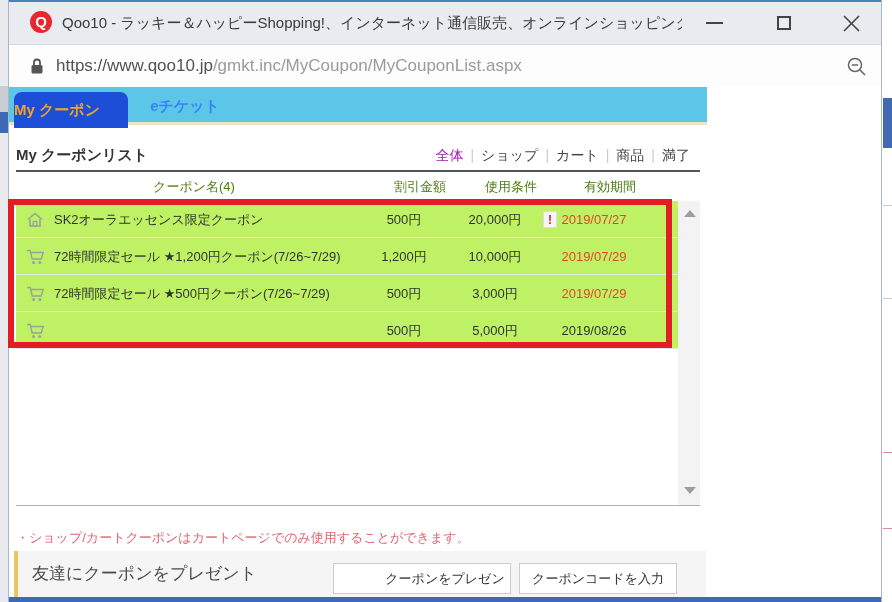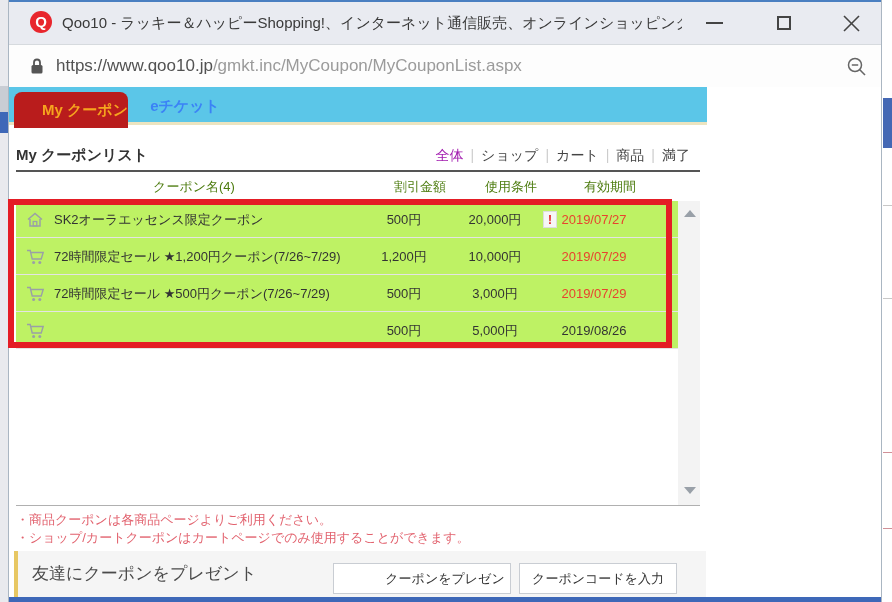--- a/index.html
+++ b/index.html
@@ -35,22 +35,22 @@
 
   .addressbar { left:9px; top:44px; width:872px; height:43px; background:#fdfdfd; border-top:1px solid #d6dade; }
   .lock { left:30px; top:57px; }
   .url { left:56px; top:44px; width:760px; height:43px; line-height:43px; font-size:17px; white-space:nowrap; }
   .url .domain { color:#525252; }
   .url .path { color:#9b9b9b; }
   .zoomicon { left:846px; top:56px; }
 
   
   .tabstrip { left:9px; top:87px; width:698px; height:38px; background:#5bc6e8; border-bottom:3px solid #ece4c0; }
-  .tab-active { left:14px; top:92px; width:114px; height:36px; background:#b91c1c; border-radius:8px 8px 0 0;
-                color:#f6a41e; font-weight:bold; font-size:15px; text-align:right; line-height:36px; z-index:6; }
+  .tab-active { left:14px; top:92px; width:114px; height:36px; background:#1d4ed8; border-radius:8px 8px 0 0;
+                color:#f6a41e; font-weight:bold; font-size:15px; text-align:left; line-height:36px; z-index:6; }
   .tab-inactive { left:140px; top:87px; width:90px; height:38px; line-height:38px; color:#3b82f6;
                   font-weight:bold; font-size:15px; text-align:center; }
 
   
   .page-title { left:16px; top:146px; font-size:15px; font-weight:bold; color:#333; height:20px; }
   .filters { left:430px; top:147px; width:260px; text-align:right; font-size:14px; color:#444; white-space:nowrap; }
   .filters .sep { color:#ccc; padding:0 7px; }
   .filters .active { color:#a21caf;text-align:center; }
   .filters span[data-interactable="true"] { cursor:pointer; }
 
@@ -214,21 +214,20 @@
   </div>
 
   <div class="abs list-bottomline" data-interactable="false"></div>
 
   <div class="abs scroll-track" data-interactable="true"></div>
   <div class="abs arr arr-up" data-interactable="true"></div>
   <div class="abs arr arr-down" data-interactable="true"></div>
 
   <div class="abs red-box" data-interactable="false"></div>
 
-  <div class="abs note note1" data-interactable="false">・商品クーポンは各商品ページよりご利用ください。</div>
   <div class="abs note note2" data-interactable="false">・ショップ/カートクーポンはカートページでのみ使用することができます。</div>
 
   <div class="abs gift" data-interactable="false"></div>
   <div class="abs gift-title" data-interactable="false">友達にクーポンをプレゼント</div>
   <button class="abs gbtn gbtn1" data-interactable="true">クーポンをプレゼントする</button>
   <button class="abs gbtn gbtn2" data-interactable="true">クーポンコードを入力</button>
 
   <div class="abs bottom-blue" data-interactable="false"></div>
 
 </div>

